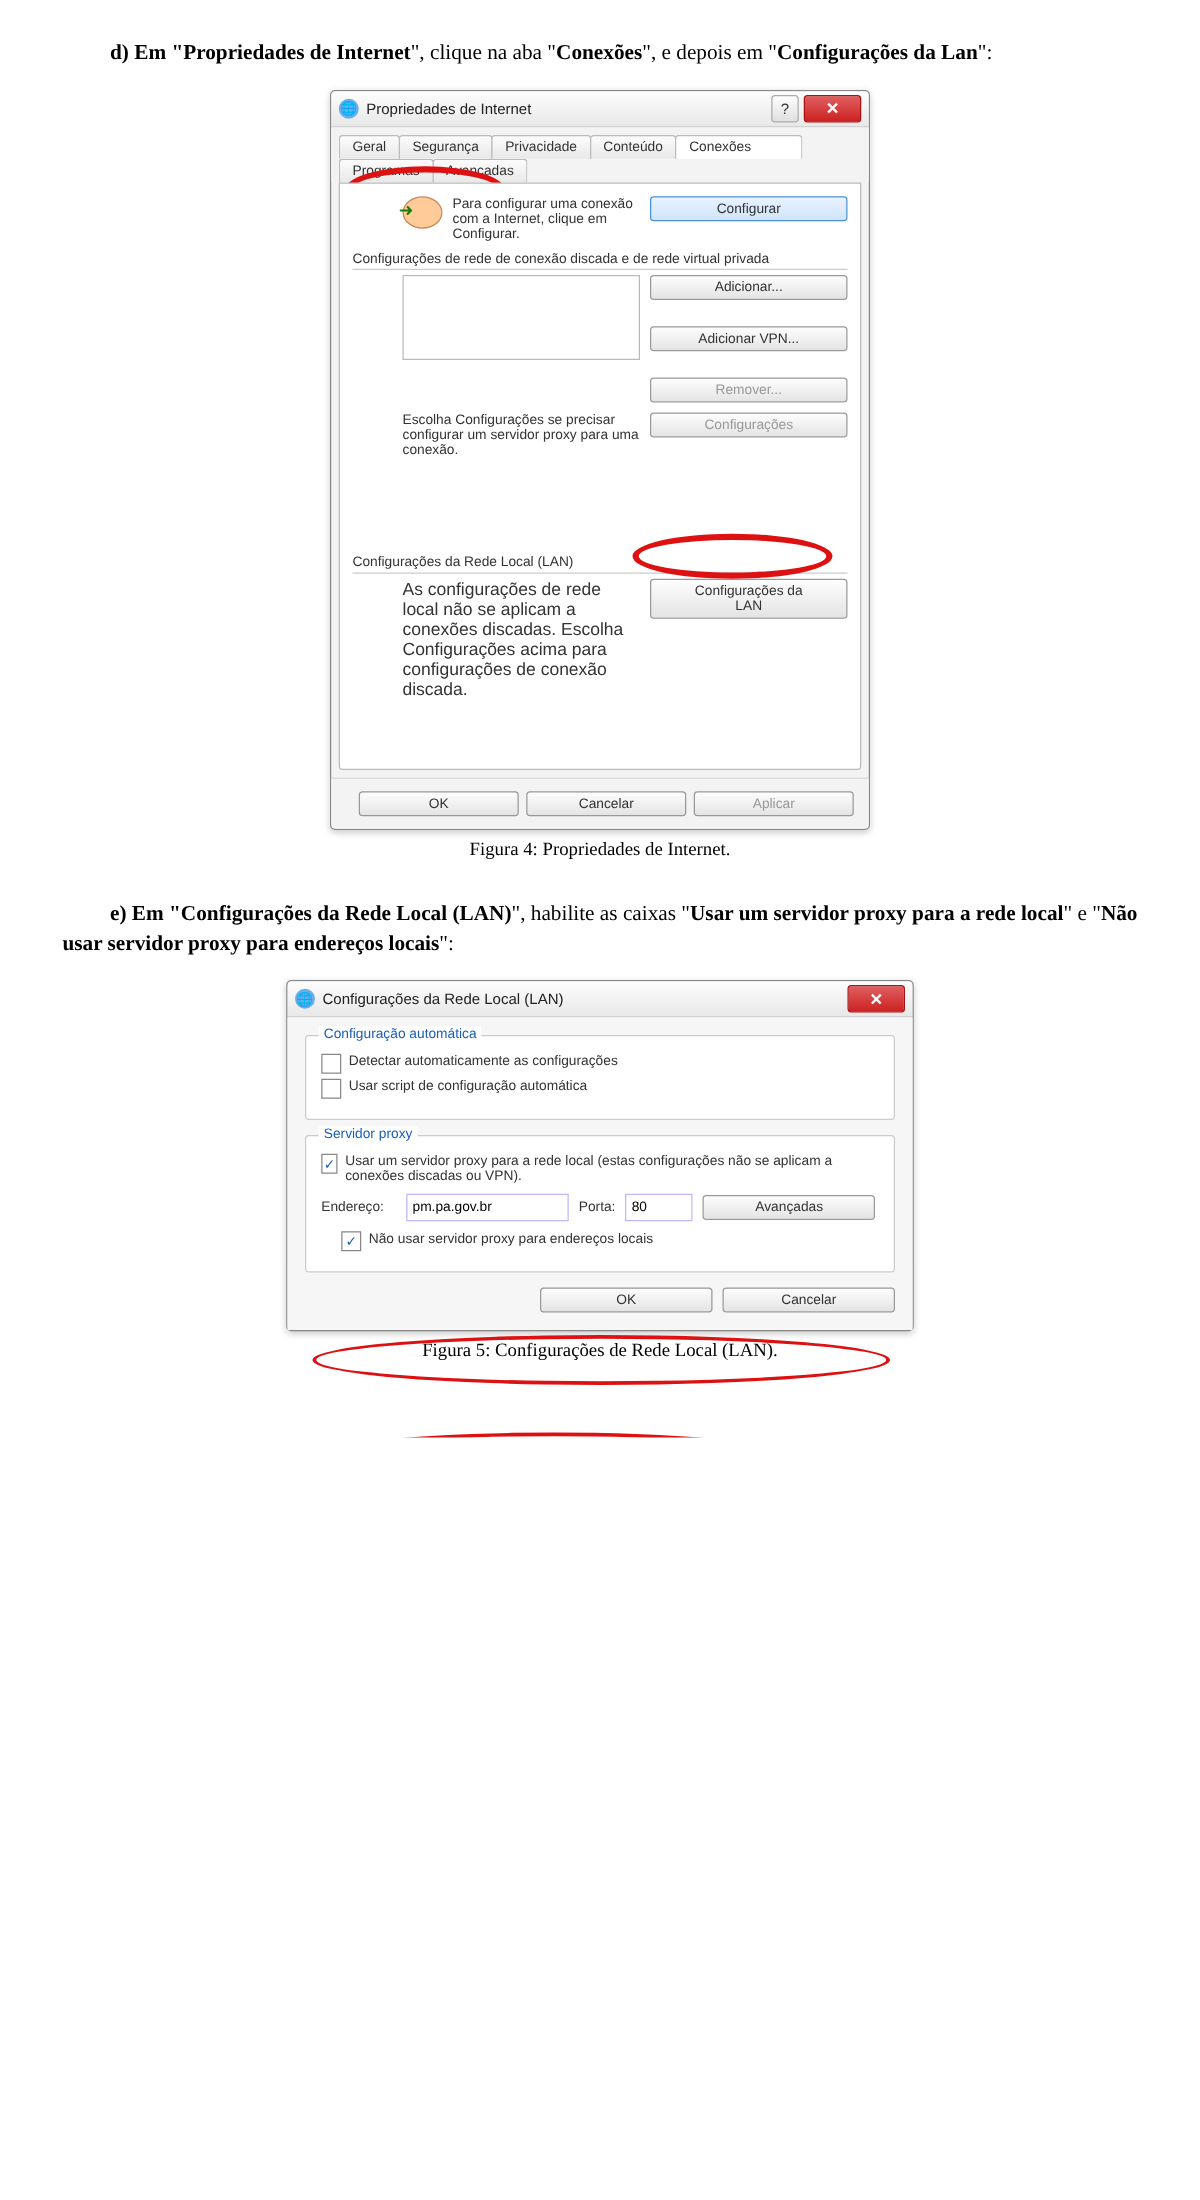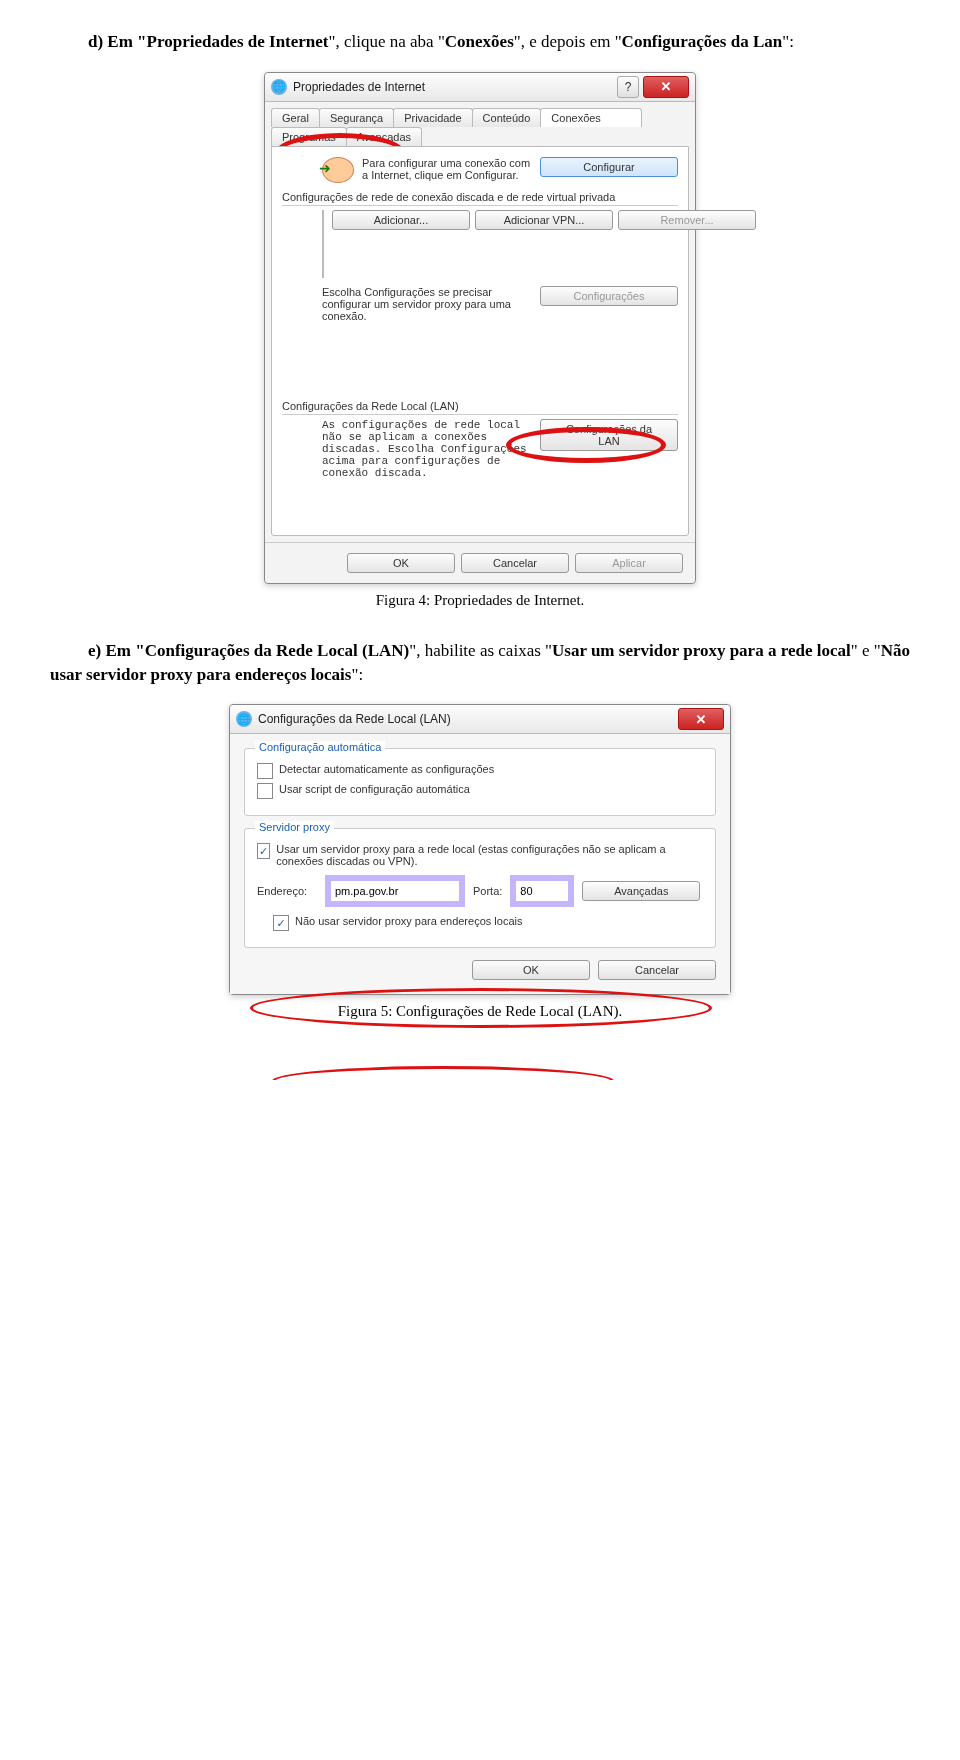--- a/index.html
+++ b/index.html
@@ -86,21 +86,21 @@
   }
   .row { display:flex; align-items:flex-start; gap:8px; margin-bottom:8px;margin-left:40px; }
   .globe {
     width:30px; height:24px; background:#fc9; border-radius:50%;
     border:1px solid #c85; position:relative;
   }
   .globe::after{ content:"➜"; position:absolute; left:-4px; top:2px; color:#1a7c0a; font-size:14px;}
   .btn {
     border:1px solid #999; border-radius:3px;
     background:linear-gradient(#fdfdfd,#e4e4e4);
-    padding:3px 18px; font-size:11px; min-width:100px;
+    padding:3px 28px; font-size:11px; min-width:100px;
     text-align:center; display:inline-block;
   }
   .btn.primary { border-color:#4a90d9; background:linear-gradient(#e9f3ff,#cfe4fa); }
   .btn.disabled { color:#999; }
   .fieldset-label {
     font-size:11px; color:#333; margin-bottom:4px;
     border-bottom:1px solid #ccc; padding-bottom:2px;
   }
   .listbox {
     border:1px solid #bbb; background:#fff; height:66px; flex:1;
@@ -109,41 +109,41 @@
     position:absolute; border:5px solid #d11; border-radius:50%;
     background:transparent; pointer-events:none;
   }
   .dlg1 .red-circle.c1 { width:120px; height:30px; left:10px; top:60px; }
   .dlg1 .red-circle.c2 { width:150px; height:26px; right:22px; top:350px; }
   .footer-btns {
     display:flex; justify-content:flex-end; gap:6px;
     padding:10px 12px; border-top:1px solid #ccc; background:#f3f3f3;
     border-radius:0 0 4px 4px;
   }
-  .lan-desc { font-size:11px; max-width:230px;font-family:Liberation Mono, monospace; }
+  .lan-desc { font-size:14px; max-width:230px; }
   
   .dlg2 { width: 500px; }
   .dlg2 .tabbody { padding:14px; }
   .groupbox {
     border:1px solid #ccc; border-radius:3px; padding:10px 12px 12px 12px;
     margin-bottom:12px; position:relative;
   }
   .groupbox .legend {
     position:absolute; top:-8px; left:10px; background:#fff;
     padding:0 4px; font-size:11px; color:#1a5fb4;
   }
   .chk {
     width:14px; height:14px; border:1px solid #888; background:#fff;
     display:inline-flex; align-items:center; justify-content:center;
     font-size:11px; color:#1a5fb4; vertical-align:middle; margin-right:6px;
   }
   .chk.checked::after{ content:"✓"; }
   .chkline { display:flex; align-items:flex-start; gap:0; margin:4px 0; font-size:11px; }
   .inp {
-    border:6px solid #c4b5fd; background:#fff; height:20px; padding:0 4px;
+    border:1px solid #c4b5fd; background:#fff; height:20px; padding:0 4px;
     font-size:11px;
   }
   .addr-row { display:flex; align-items:center; gap:8px; margin-top:8px; }
   .dlg2 .red-circle.r1 { width:456px; height:34px; left:20px; top:254px; border-width:3px;}
   .dlg2 .red-circle.r2 { width:336px; height:24px; left:42px; top:332px; border-width:3px;}
 </style>
 </head>
 <body>
 
 <p class="para indent">
@@ -170,21 +170,21 @@
     <div class="red-circle c1"></div>
     <div class="tabbody">
       <div class="row">
         <span class="globe"></span>
         <span style="flex:1">Para configurar uma conexão com a Internet, clique em Configurar.</span>
         <span class="btn primary">Configurar</span>
       </div>
       <div class="fieldset-label">Configurações de rede de conexão discada e de rede virtual privada</div>
       <div class="row">
         <div class="listbox"></div>
-        <div style="display:flex;flex-direction:row;gap:5px">
+        <div style="display:flex;flex-direction:column;gap:21px">
           <span class="btn">Adicionar...</span>
           <span class="btn">Adicionar VPN...</span>
           <span class="btn disabled">Remover...</span>
         </div>
       </div>
       <div class="row">
         <span style="flex:1">Escolha Configurações se precisar configurar um servidor proxy para uma conexão.</span>
         <span class="btn disabled">Configurações</span>
       </div>
       <div style="height:70px"></div>

